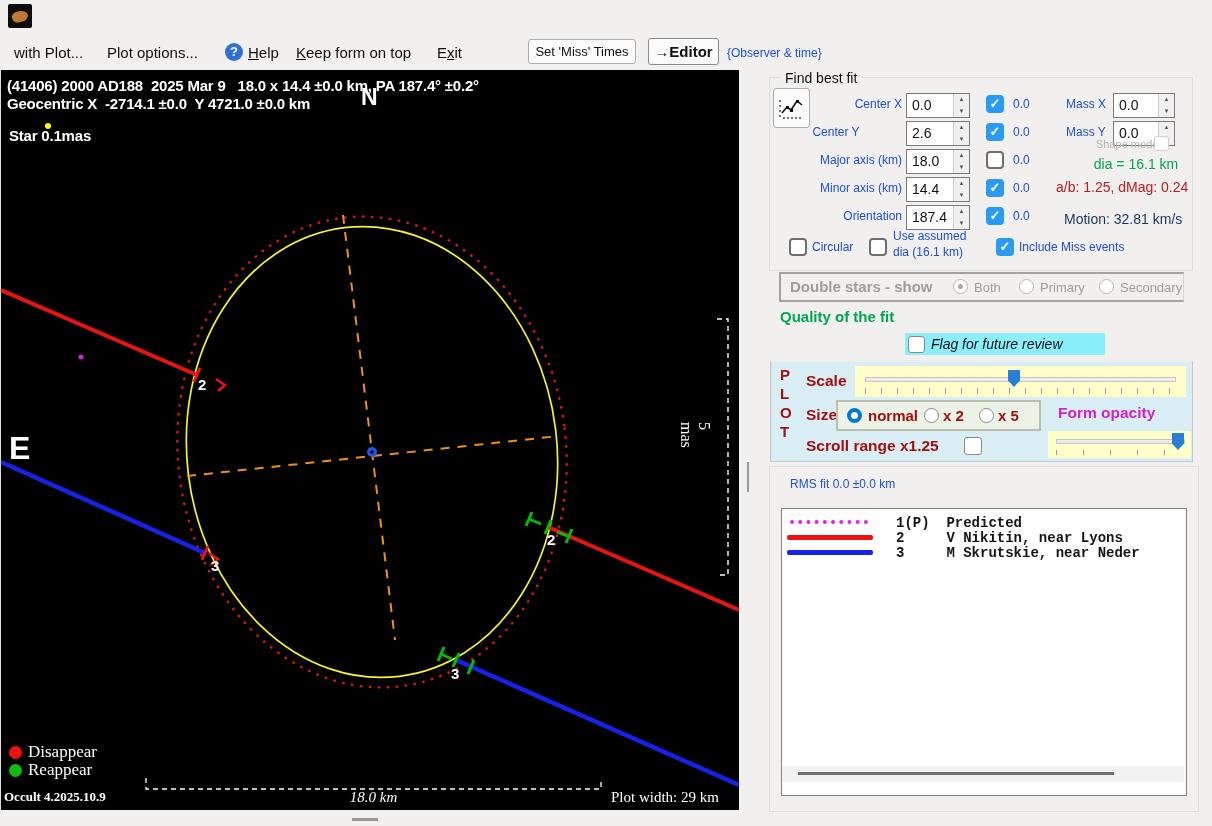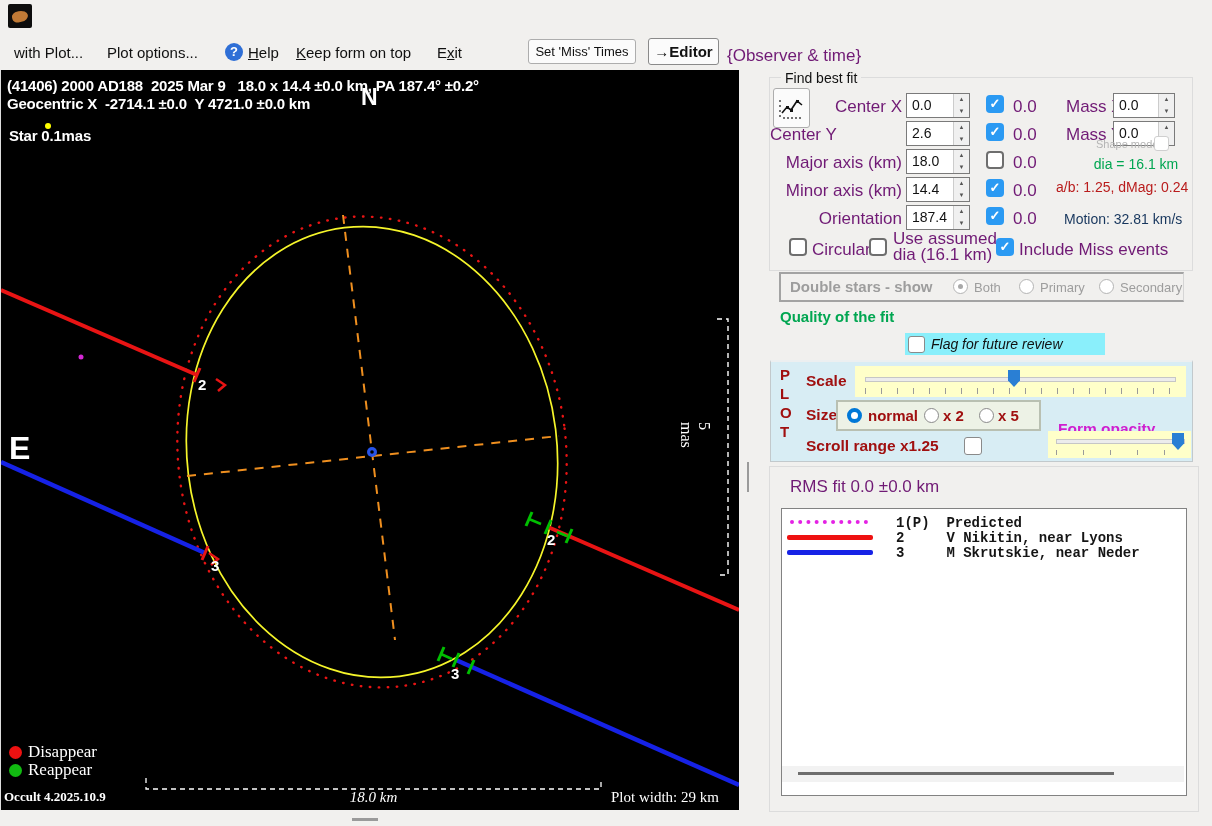--- a/index.html
+++ b/index.html
@@ -1,18 +1,18 @@
 <!DOCTYPE html>
 <html><head>
 <meta charset="utf-8">
 <style>
   html,body{margin:0;padding:0;}
   #win{position:relative;width:1212px;height:826px;background:#f1f0ee;font-family:"Liberation Sans",sans-serif;overflow:hidden;}
   .abs{position:absolute;}
-  .t14{font-size:17px;color:#701a75;}
+  .t14{font-size:12px;color:#1d4ed8;}
   .t15{font-size:15px;color:#111;}
   .u{text-decoration:underline;}
   .pre{white-space:pre;}
   
   #titlebar{left:0;top:0;width:1212px;height:32px;}
   #appicon{left:8px;top:4px;width:24px;height:24px;background:#0d0d0d;border-radius:2px;}
   #appicon .blob{position:absolute;left:4px;top:7px;width:16px;height:11px;background:#c07a36;border-radius:48% 60% 55% 45%;transform:rotate(-12deg);}
   .menu-item{top:44px;font-size:15px;color:#101010;cursor:default;}
   .btn{background:#fbfbfb;border:1px solid #adadad;border-radius:3px;text-align:center;color:#111;}
   #helpicon{left:225px;top:43px;width:18px;height:18px;border-radius:50%;background:#2f6fd6;color:#fff;font-size:13px;font-weight:bold;text-align:center;line-height:18px;}
@@ -159,21 +159,21 @@
     </div>
   <div class="abs cb on" style="left:986px;top:95px;"><span>✓</span></div>
   <div class="abs t14" style="left:1013px;top:97px;">0.0</div>
   <div class="abs t14" style="left:1066px;top:97px;">Mass X</div>
   <div class="abs spin" style="left:1113px;top:93px;width:60px;height:23px;">
       <span class="val">0.0</span>
       <span class="sb up">▲</span>
       <span class="sb dn">▼</span>
     </div>
 
-  <div class="abs t14" style="left:770px;top:125px;width:132px;text-align:left;">Center Y</div>
+  <div class="abs t14" style="left:770px;top:125px;width:132px;text-align:center;">Center Y</div>
   <div class="abs spin" style="left:906px;top:121px;width:62px;height:23px;">
       <span class="val">2.6</span>
       <span class="sb up">▲</span>
       <span class="sb dn">▼</span>
     </div>
   <div class="abs cb on" style="left:986px;top:123px;"><span>✓</span></div>
   <div class="abs t14" style="left:1013px;top:125px;">0.0</div>
   <div class="abs t14" style="left:1066px;top:125px;">Mass Y</div>
   <div class="abs spin" style="left:1113px;top:121px;width:60px;height:23px;">
       <span class="val">0.0</span>
@@ -250,21 +250,21 @@
   </div>
   <div class="abs dkred" style="left:806px;top:406px;font-size:15.5px;">Size</div>
   <div id="sizebox" class="abs" style="left:836px;top:400px;width:201px;height:27px;">
     <div class="abs radio sel" style="left:9px;top:6px;"></div>
     <div class="abs dkred" style="left:30px;top:5px;">normal</div>
     <div class="abs radio" style="left:86px;top:6px;"></div>
     <div class="abs dkred" style="left:105px;top:5px;">x 2</div>
     <div class="abs radio" style="left:141px;top:6px;"></div>
     <div class="abs dkred" style="left:160px;top:5px;">x 5</div>
   </div>
-  <div class="abs" style="left:1058px;top:420px;font-size:15.5px;font-weight:bold;color:#cf1fcf;">Form opacity</div>
+  <div class="abs" style="left:1058px;top:404px;font-size:15.5px;font-weight:bold;color:#cf1fcf;">Form opacity</div>
   <div class="abs dkred" style="left:806px;top:437px;font-size:15.5px;">Scroll range x1.25</div>
   <div class="abs" style="left:964px;top:437px;width:16px;height:16px;background:#fff;border:1px solid #8a8a8a;border-radius:3px;"></div>
   <div class="abs sliderbox" style="left:1048px;top:431px;width:143px;height:27px;">
     <div class="abs track" style="left:8px;top:8px;width:127px;height:3px;"></div>
     <div class="abs thumb" style="left:124px;top:2px;"></div>
     <div class="abs ticks2" style="left:8px;top:19px;width:128px;height:5px;"></div>
   </div>
 
   <div class="abs" style="left:769px;top:466px;width:428px;height:344px;border:1px solid #dcdcdc;"></div>
   <div class="abs t14" style="left:790px;top:477px;">RMS fit 0.0 ±0.0 km</div>

